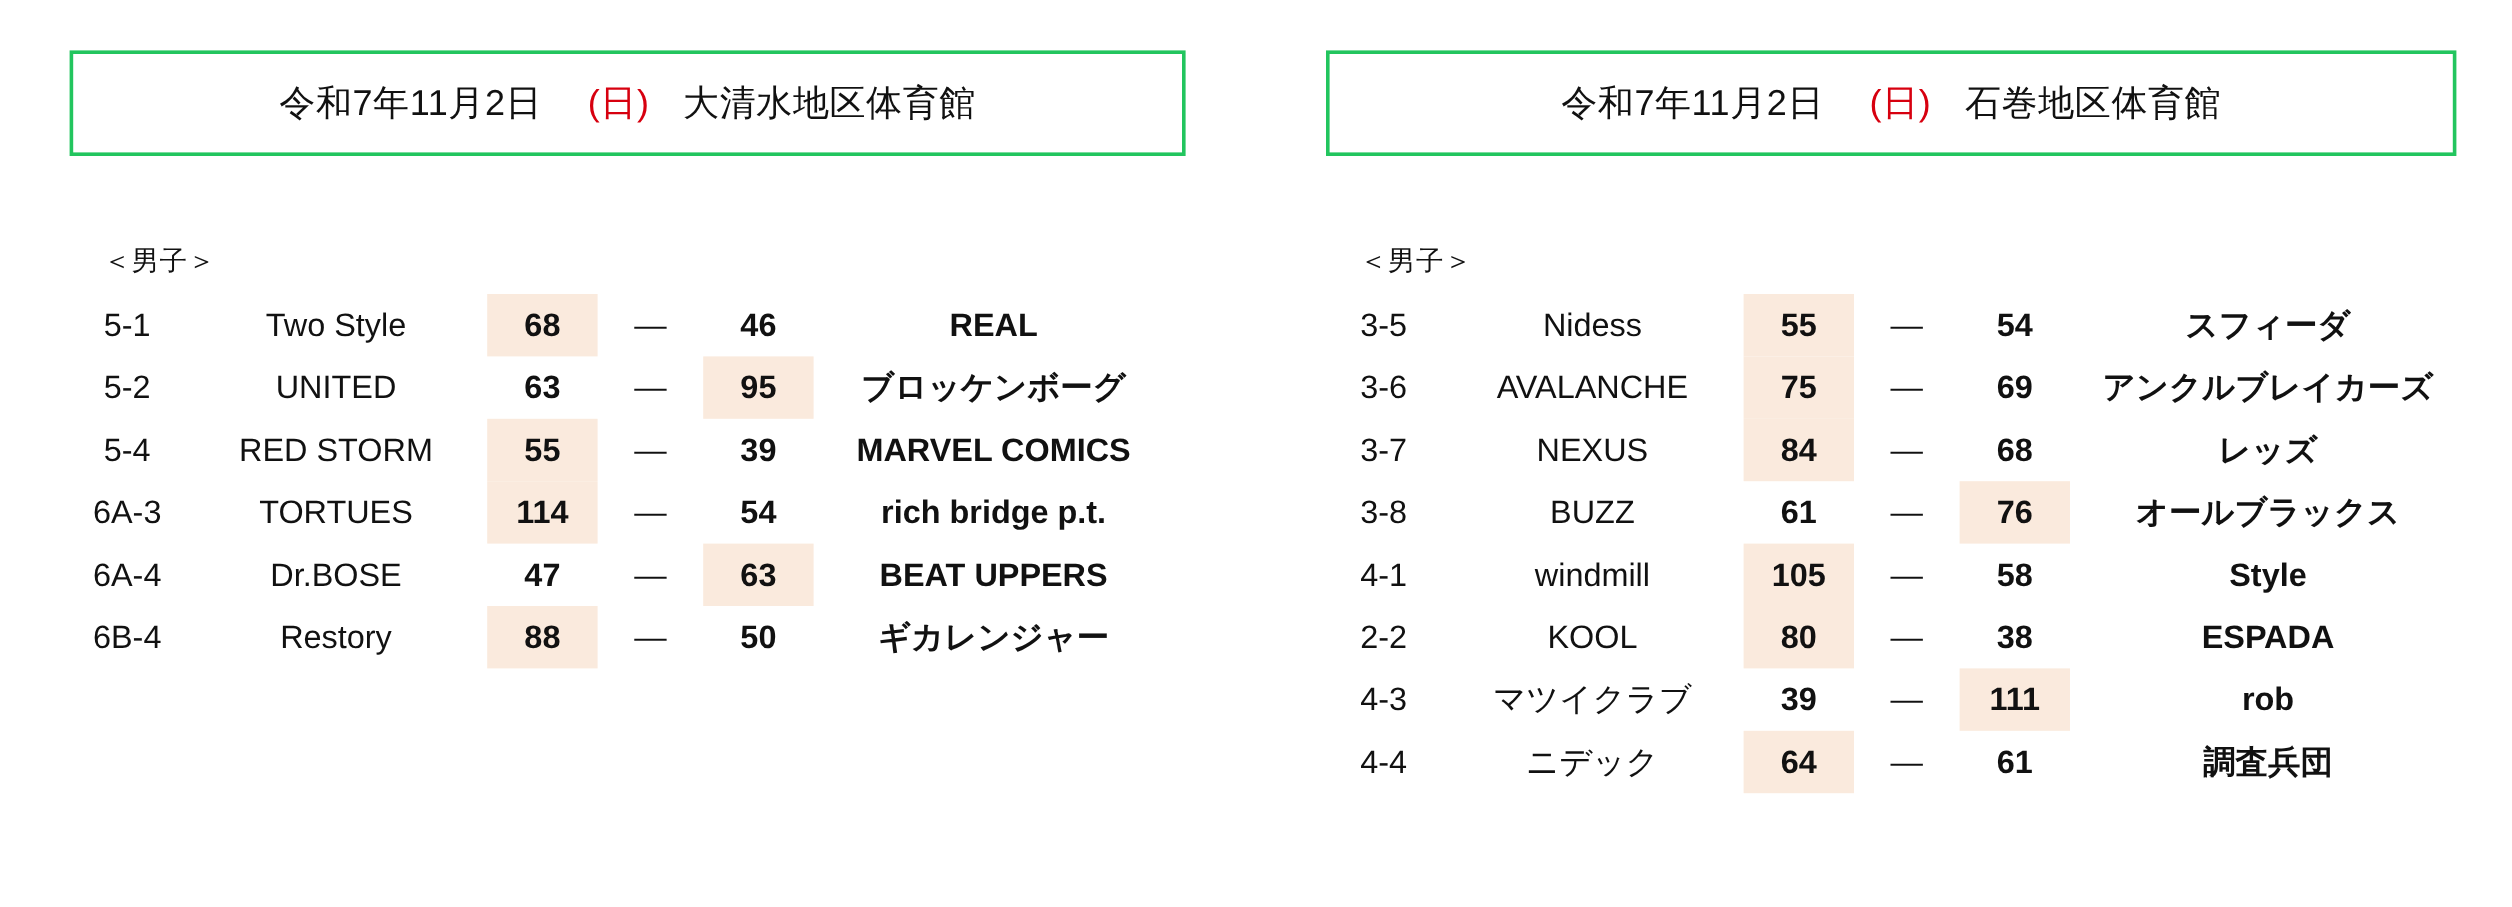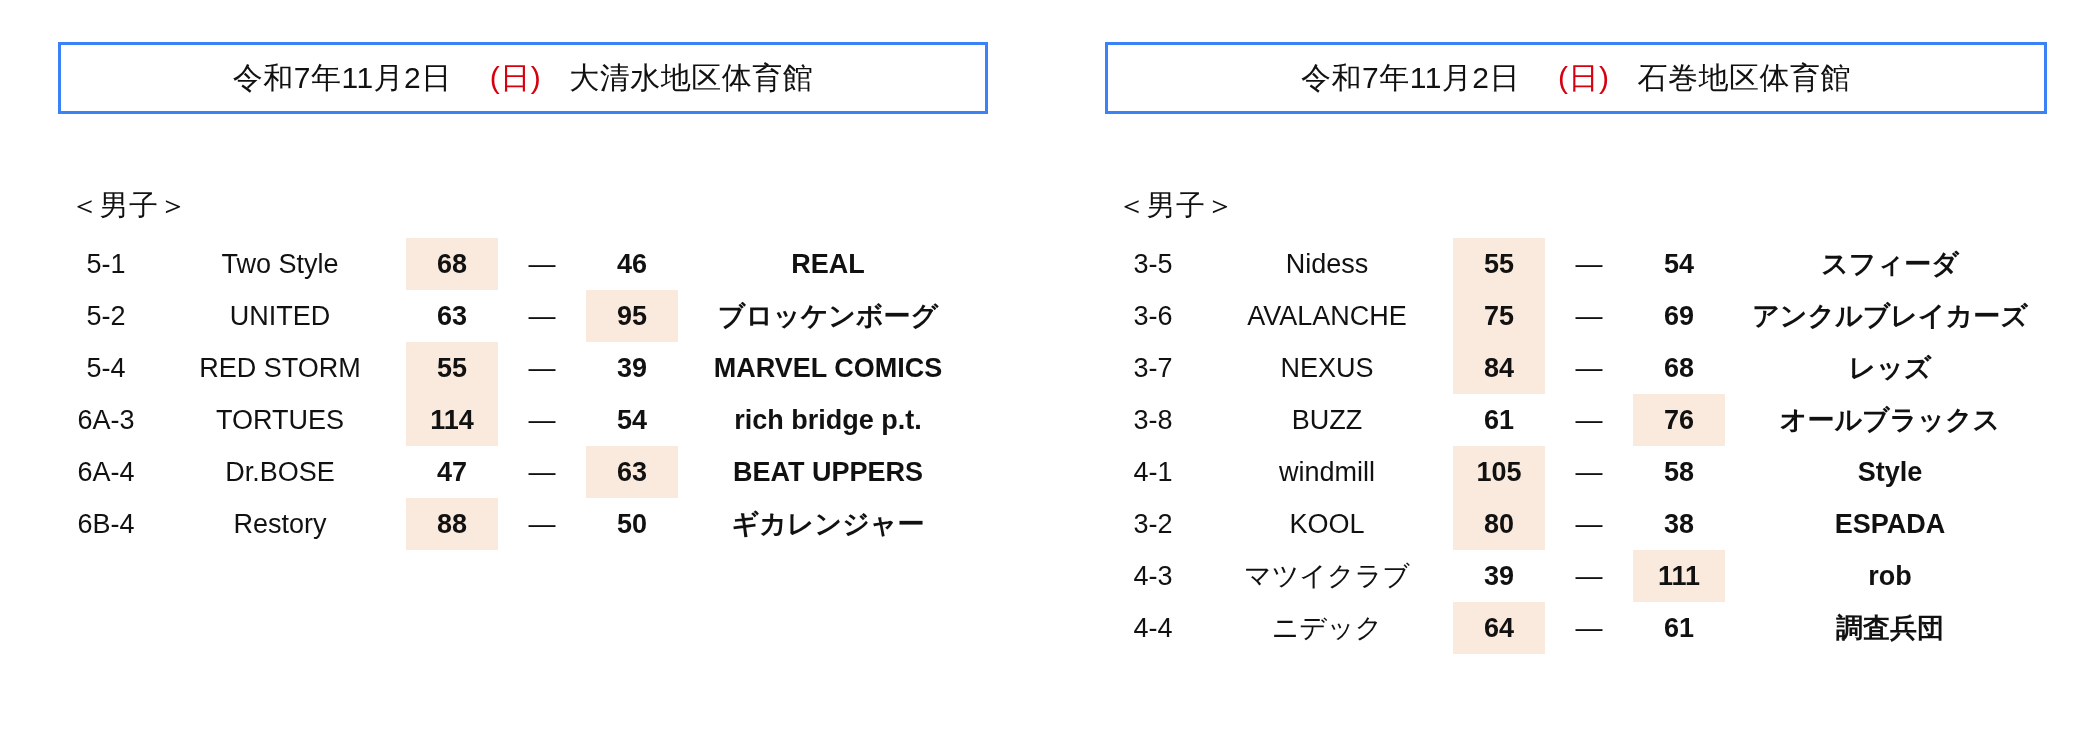--- a/index.html
+++ b/index.html
@@ -31,22 +31,22 @@
   }
   .panel-left {
     width: 1050px;
     padding-left: 58px;
   }
   .panel-right {
     width: 1043px;
     padding-left: 55px;
   }
   .header-box {
-    border: 3px solid #3b82f6;
-    height: 72px;
+    border: 3px solid #22c55e;
+    height: 88px;
     display: flex;
     align-items: center;
     justify-content: center;
     box-sizing: border-box;
   }
   .panel-left .header-box { width: 930px; }
   .panel-right .header-box { width: 942px; }
   .header-inner {
     display: flex;
     flex-direction: row;
@@ -55,22 +55,22 @@
     letter-spacing: 0.5px;
   }
   .header-date { margin-right: 38px; }
   .header-day {
     color: #d7000f;
     margin-right: 28px;
   }
   .header-venue { }
   .section-title {
     margin-top: 72px;
-    margin-left: 12px;
-    font-size: 29px;
+    margin-left: 28px;
+    font-size: 23px;
     letter-spacing: 0.5px;
   }
   table.matches {
     margin-top: 12px;
     border-collapse: collapse;
     table-layout: fixed;
   }
   table.matches td {
     font-size: 27px;
     height: 52px;
@@ -264,21 +264,21 @@
             <td class="c-scoreA">
                 <span class="cell-pad hl">105</span>
               </td>
             <td class="c-dash dash">—</td>
             <td class="c-scoreB">
                 <span class="cell-pad">58</span>
               </td>
             <td class="c-teamB">Style</td>
           </tr>
           <tr>
-            <td class="c-no">3-2</td>
+            <td class="c-no">2-2</td>
             <td class="c-teamA">KOOL</td>
             <td class="c-scoreA">
                 <span class="cell-pad hl">80</span>
               </td>
             <td class="c-dash dash">—</td>
             <td class="c-scoreB">
                 <span class="cell-pad">38</span>
               </td>
             <td class="c-teamB">ESPADA</td>
           </tr>

